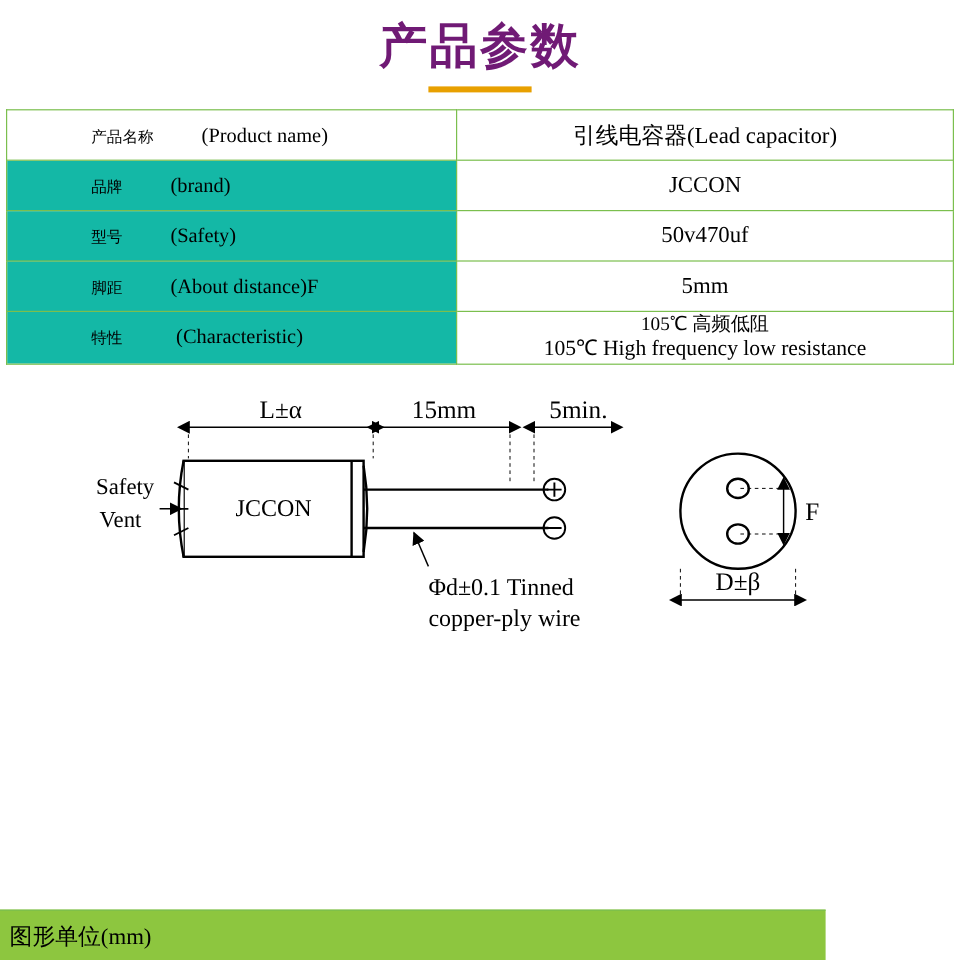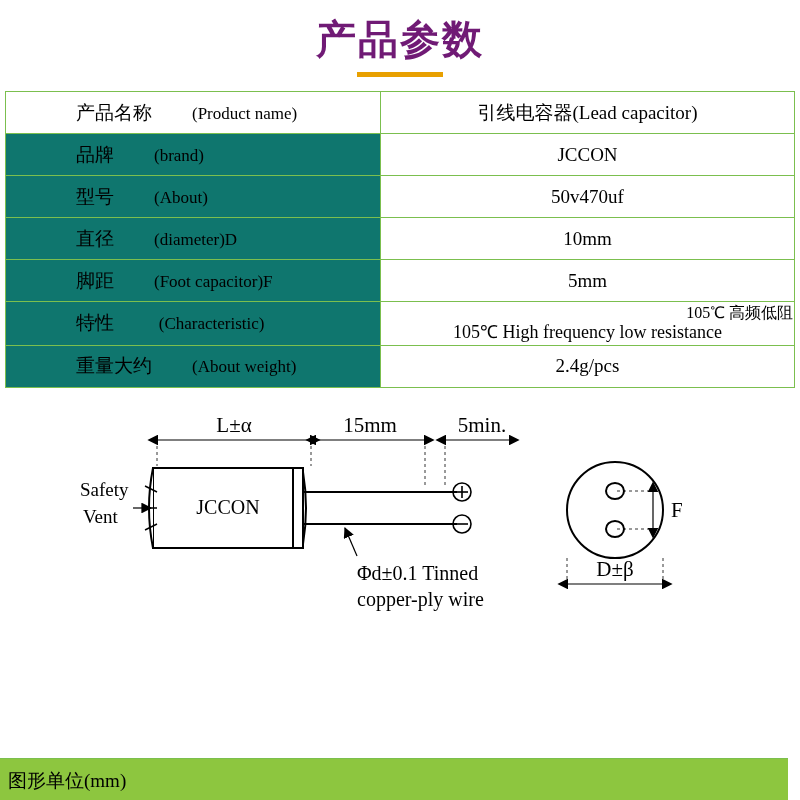--- a/index.html
+++ b/index.html
@@ -53,33 +53,33 @@
     width: 375px;
     text-align: center;
     font-size: 19px;
     padding-left: 0;
   }
   .spec-table td.value {
     text-align: center;
     font-size: 19px;
   }
   .row-white td { background: #ffffff; }
-  .row-green td.label { background: #0f766e; }
+  .row-green td.label { background: #14b8a6; }
   .row-green td.value { background: #ffffff; }
 
   .label-inner {
     display: block;
     text-align: left;
     padding-left: 70px;
   }
-  .label-cn { font-size: 19px; }
+  .label-cn { font-size: 13px; }
   .label-en { font-size: 17px; padding-left: 40px; }
 
   .value-main { font-size: 19px; }
-  .char-line1 { font-size: 16px; line-height: 1.2; text-align: right; }
+  .char-line1 { font-size: 16px; line-height: 1.2; }
   .char-line2 { font-size: 18px; line-height: 1.2; }
 
   
   .dims-block {
     position: relative;
     width: 790px;
     height: 300px;
     margin: 0 auto;
   }
   .dims-title {
@@ -93,21 +93,21 @@
     position: absolute;
     left: 0;
     top: 0;
   }
 
   
   .footer {
     position: absolute;
     left: 0;
     bottom: 0;
-    width: 788px;
+    width: 688px;
     height: 42px;
     background: #8dc63f;
     border-top: 1px solid #7bbf4e;
   }
   .footer-label {
     position: absolute;
     left: 8px;
     top: 9px;
     font-size: 19px;
     color: #000;
@@ -141,73 +141,53 @@
         </span>
       </td>
       <td class="value">
         <span class="value-main">JCCON</span>
       </td>
     </tr>
 
     <tr class="row-green">
       <td class="label">
         <span class="label-inner">
-          <span class="label-cn">型号</span><span class="label-en">(About)</span>
+          <span class="label-cn">型号</span><span class="label-en">(Safety)</span>
         </span>
       </td>
       <td class="value">
         <span class="value-main">50v470uf</span>
       </td>
     </tr>
 
-    <tr class="row-green">
-      <td class="label">
-        <span class="label-inner">
-          <span class="label-cn">直径</span><span class="label-en">(diameter)D</span>
-        </span>
-      </td>
-      <td class="value">
-        <span class="value-main">10mm</span>
-      </td>
-    </tr>
-
-
-    <tr class="row-green">
-      <td class="label">
-        <span class="label-inner">
-          <span class="label-cn">脚距</span><span class="label-en">(Foot capacitor)F</span>
+
+
+    <tr class="row-green">
+      <td class="label">
+        <span class="label-inner">
+          <span class="label-cn">脚距</span><span class="label-en">(About distance)F</span>
         </span>
       </td>
       <td class="value">
         <span class="value-main">5mm</span>
       </td>
     </tr>
 
     <tr class="row-green">
       <td class="label">
         <span class="label-inner">
           <span class="label-cn">特性</span>&nbsp;<span class="label-en">(Characteristic)</span>
         </span>
       </td>
       <td class="value">
         <div class="char-line1">105℃ 高频低阻</div>
         <div class="char-line2">105℃ High frequency low resistance</div>
       </td>
     </tr>
 
-    <tr class="row-green">
-      <td class="label">
-        <span class="label-inner">
-          <span class="label-cn">重量大约</span><span class="label-en">(About weight)</span>
-        </span>
-      </td>
-      <td class="value">
-        <span class="value-main">2.4g/pcs</span>
-      </td>
-    </tr>
   </tbody>
 </table>
 
 <div class="dims-block">
 
   <svg class="diagram" width="790" height="300" viewBox="0 0 790 300">
     <defs>
       <marker id="arrL" markerWidth="9" markerHeight="9" refX="8" refY="4.5" orient="auto">
         <path d="M9,0 L9,9 L0,4.5 z" fill="#000"></path>
       </marker>

